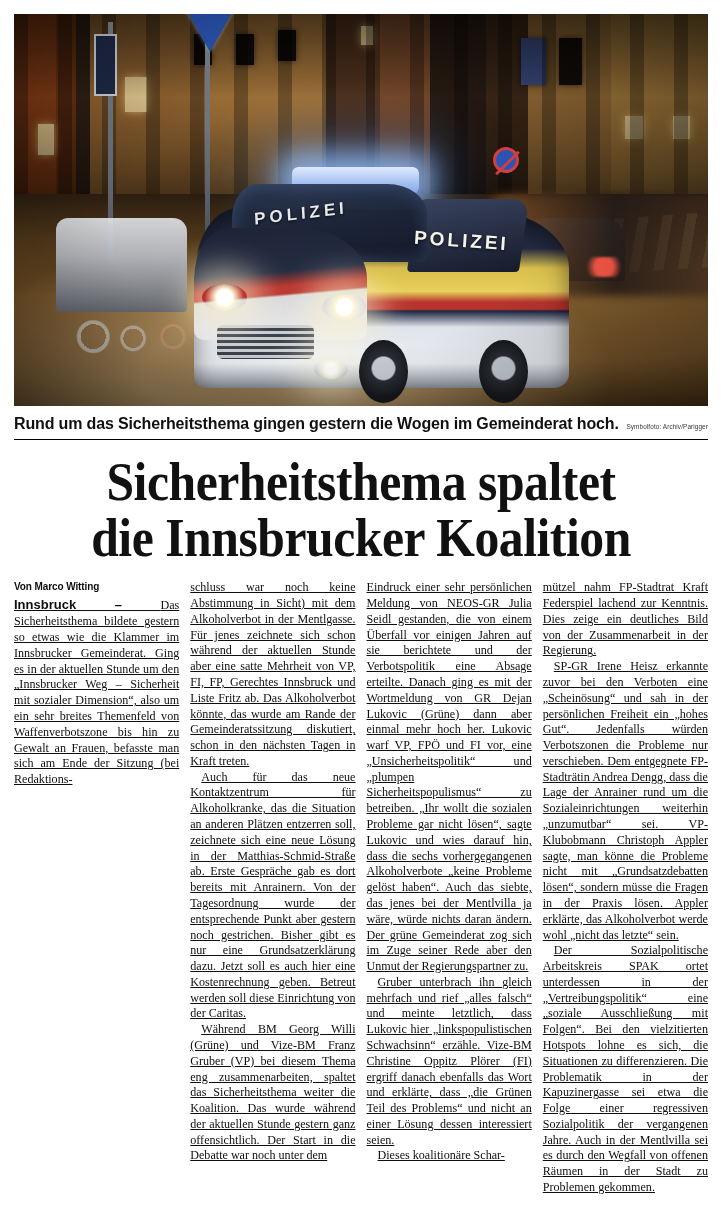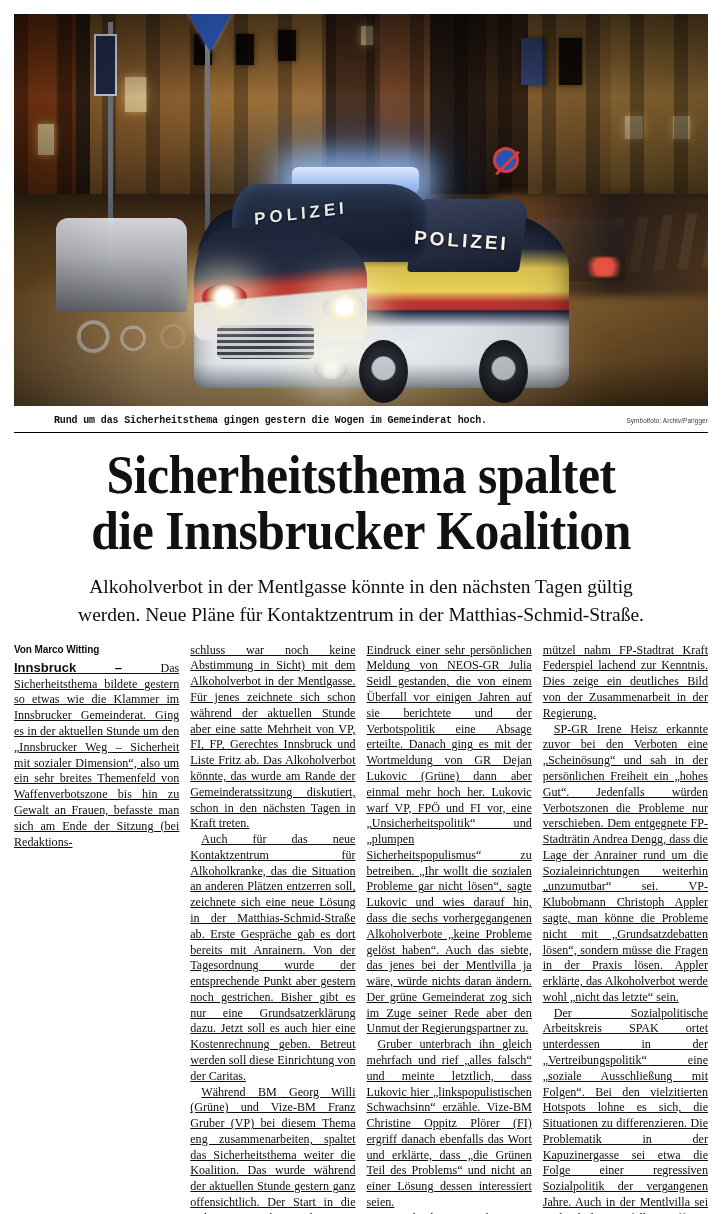--- a/index.html
+++ b/index.html
@@ -274,26 +274,25 @@
 
   
   .caption-row {
     display: flex;
     align-items: baseline;
     justify-content: space-between;
     margin-top: 9px;
     padding-bottom: 6px;
   }
   .caption {
-    font-family: Liberation Mono, monospace;
-    font-weight: 700;
-    font-size: 10px;
+    font-family: Liberation Sans, sans-serif;
+    font-weight: 700;
+    font-size: 16px;
     color: #111;
     letter-spacing: -0.15px;
-    margin-left: 40px;
   }
   .credit {
     font-family: "Liberation Sans", sans-serif;
     font-size: 6.4px;
     color: #3a3a3a;
     letter-spacing: 0.1px;
     white-space: nowrap;
   }
   .rule {
     border: 0;
@@ -419,24 +418,20 @@
     <div class="caption">Rund um das Sicherheitsthema gingen gestern die Wogen im Gemeinderat hoch.</div>
     <div class="credit">Symbolfoto: Archiv/Parigger</div>
   </div>
   <hr class="rule">
 
   <h1 class="headline">
     <span class="hl-line">Sicherheitsthema spaltet</span>
     <span class="hl-line">die Innsbrucker Koalition</span>
   </h1>
 
-  <div class="subhead">
-    <span class="sh-line">Alkoholverbot in der Mentlgasse könnte in den nächsten Tagen gültig</span>
-    <span class="sh-line">werden. Neue Pläne für Kontaktzentrum in der Matthias-Schmid-Straße.</span>
-  </div>
 
   <div class="columns">
 
     <div class="col">
       <div class="byline">Von Marco Witting</div>
       <p class="first"><span class="lead">Innsbruck – </span><span>Das Sicherheitsthema bildete gestern so etwas wie die Klammer im Innsbrucker Gemeinderat. Ging es in der aktuellen Stunde um den „Innsbrucker Weg – Sicherheit mit sozialer Dimension“, also um ein sehr breites Themenfeld von Waffenverbotszone bis hin zu Gewalt an Frauen, befasste man sich am Ende der Sitzung (bei Redaktions-</span></p>
     </div>
 
     <div class="col">
       <p class="first">schluss war noch keine Abstimmung in Sicht) mit dem Alkoholverbot in der Mentlgasse. Für jenes zeichnete sich schon während der aktuellen Stunde aber eine satte Mehrheit von VP, FI, FP, Gerechtes Innsbruck und Liste Fritz ab. Das Alkoholverbot könnte, das wurde am Rande der Gemeinderatssitzung diskutiert, schon in den nächsten Tagen in Kraft treten.</p>

